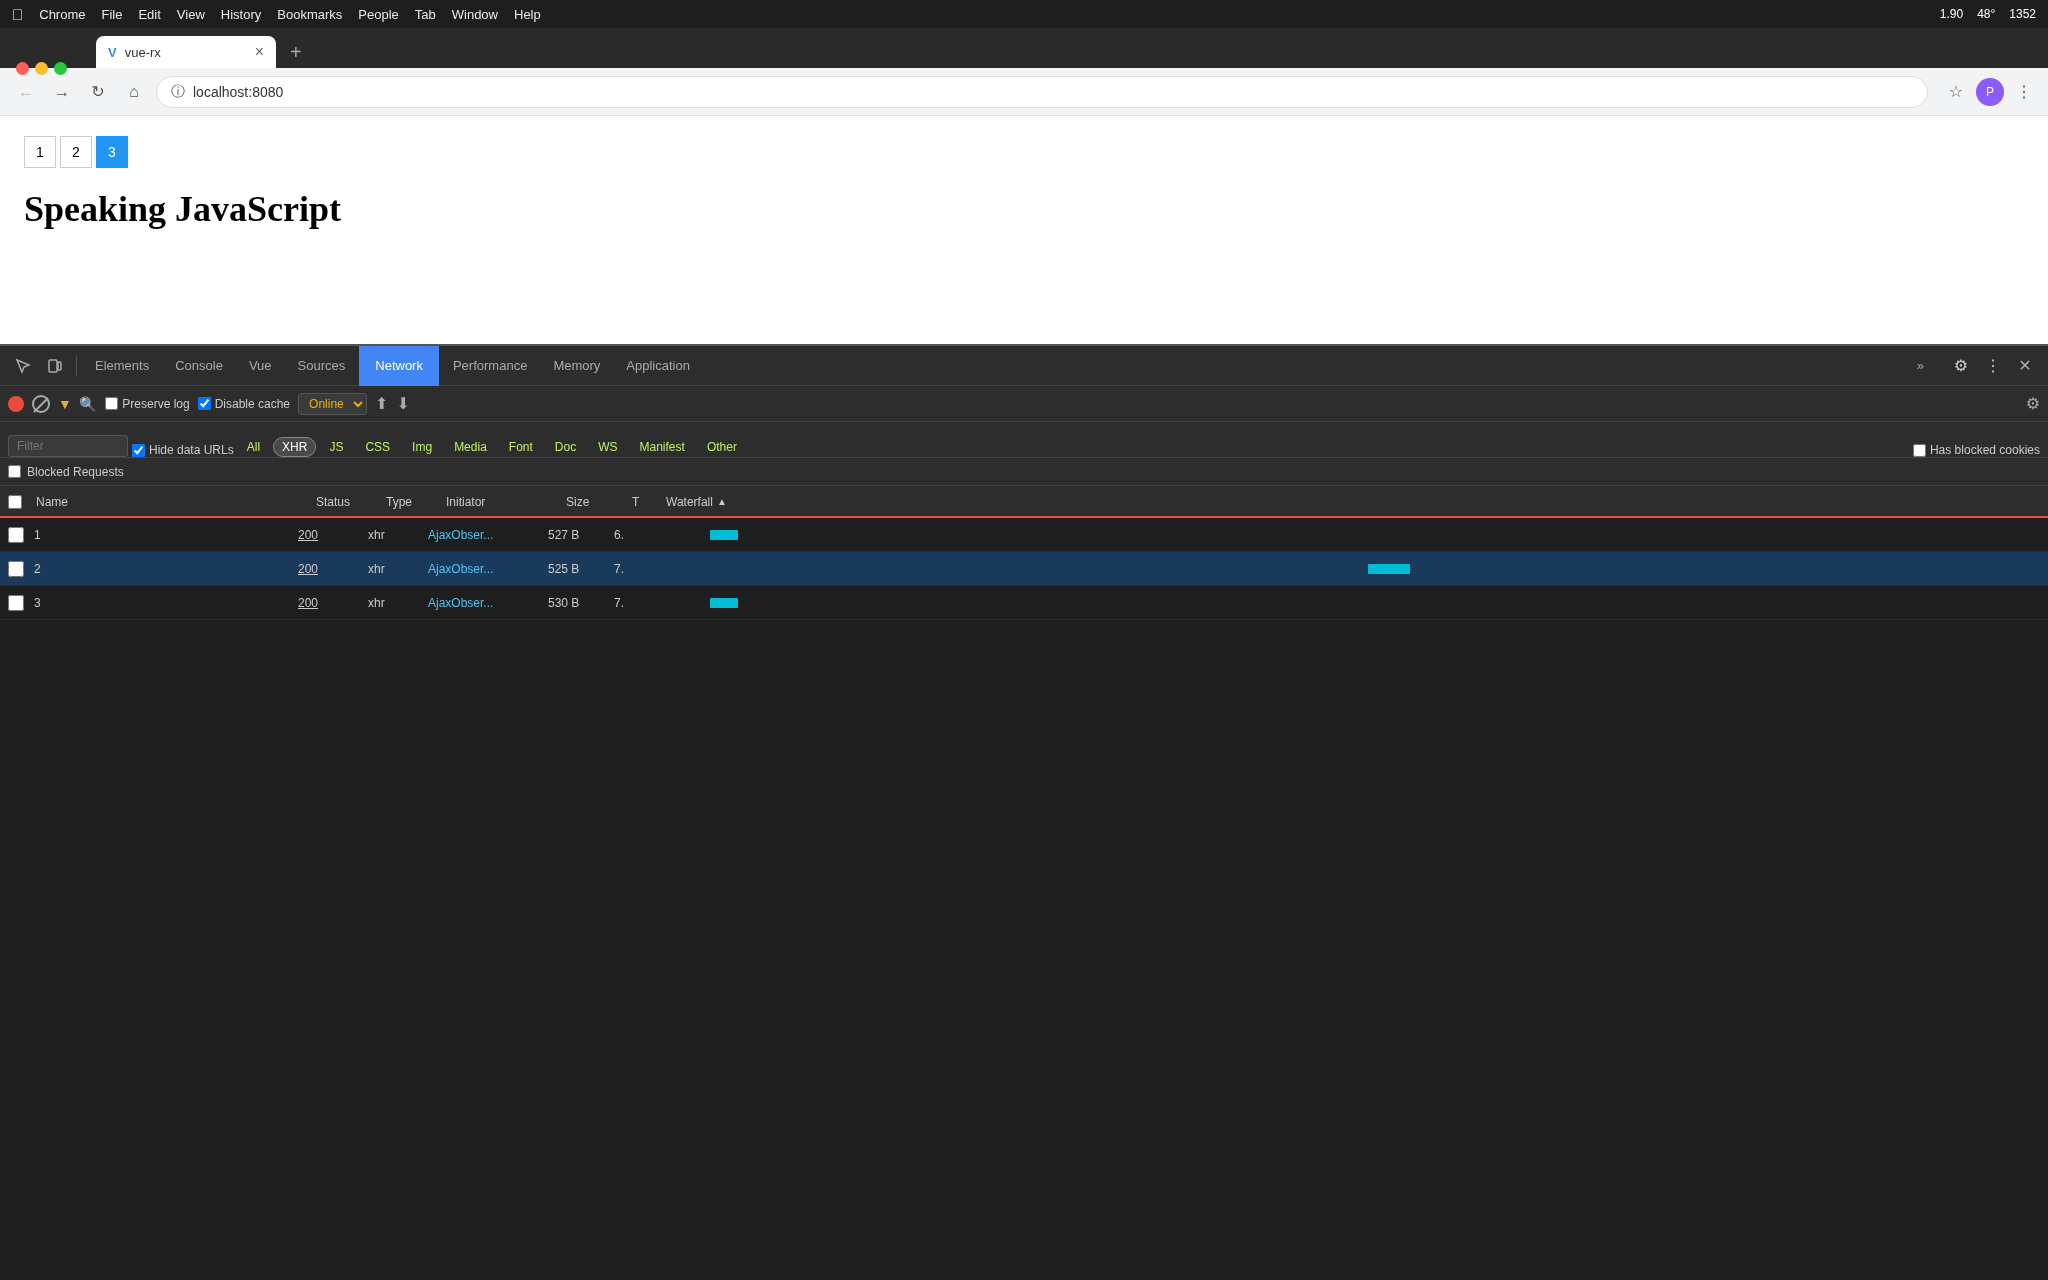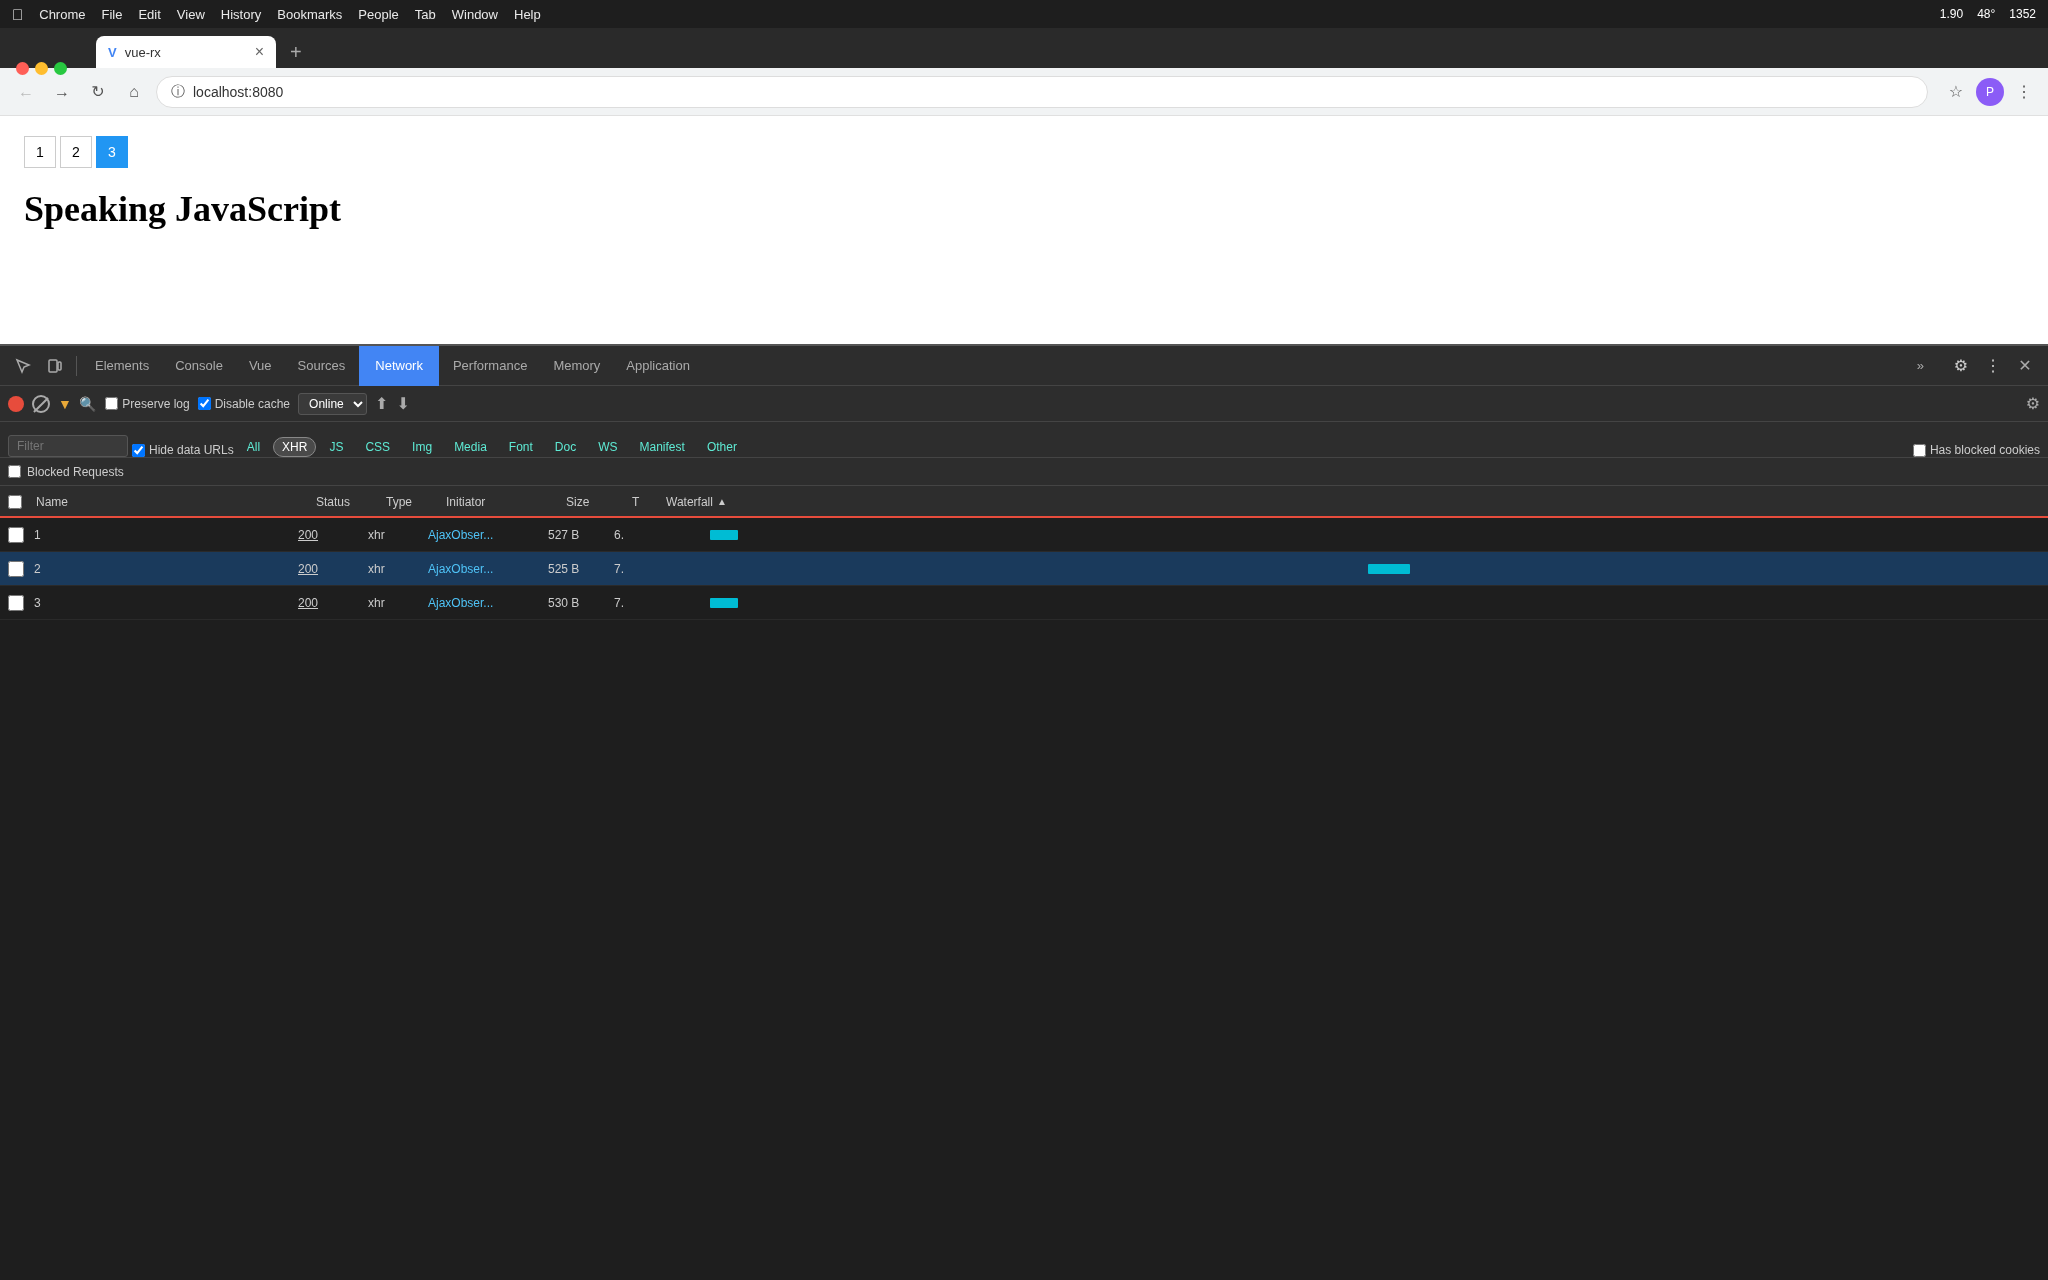--- a/index.html
+++ b/index.html
@@ -230,21 +230,21 @@
       align-items: center;
       gap: 4px;
       font-size: 12px;
       color: #ccc;
       cursor: pointer;
     }
     .checkbox-label input { cursor: pointer; }
     .online-select {
       background: #3a3a3a;
       border: 1px solid #555;
-      color: #ffffff;
+      color: #eab308;
       font-size: 12px;
       padding: 2px 6px;
       border-radius: 3px;
       cursor: pointer;
     }
     .upload-btn, .download-btn {
       color: #aaa;
       font-size: 16px;
       cursor: pointer;
     }
@@ -274,21 +274,21 @@
       display: flex;
       align-items: center;
       gap: 4px;
       font-size: 12px;
       color: #ccc;
       cursor: pointer;
     }
     .filter-type-btn {
       padding: 2px 8px;
       font-size: 12px;
-      color: #5eead4;
+      color: #bef264;
       cursor: pointer;
       border-radius: 3px;
       border: 1px solid transparent;
     }
     .filter-type-btn.active { background: #4a4a4a; border-color: #888; color: #fff; border-radius: 10px; }
     .has-blocked-cookies {
       margin-left: auto;
       display: flex;
       align-items: center;
       gap: 4px;

